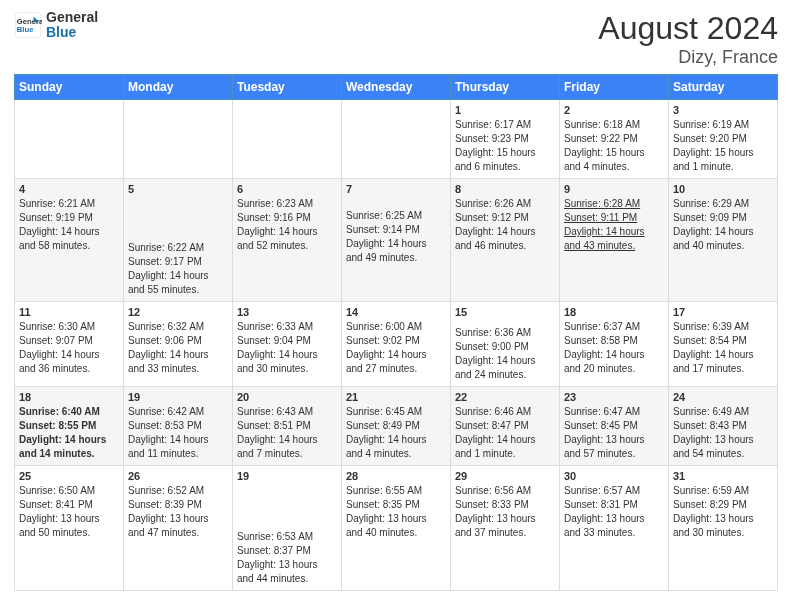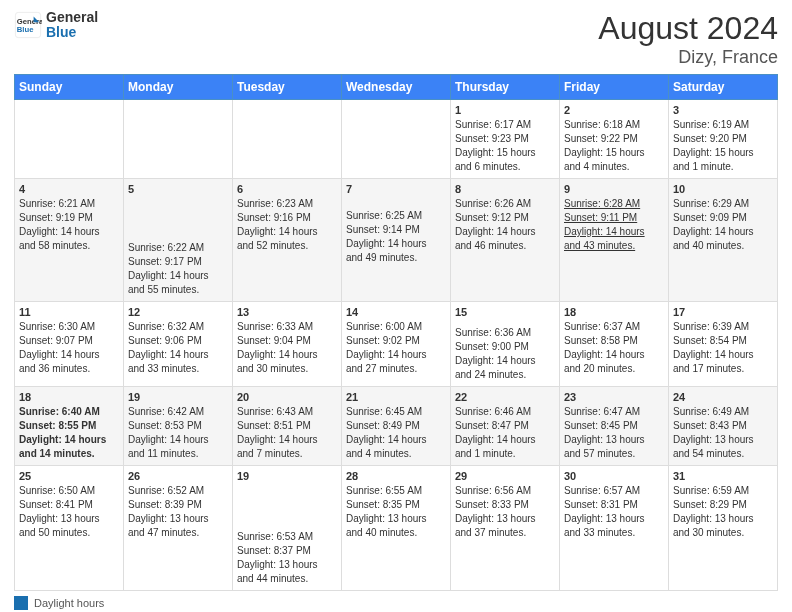--- a/index.html
+++ b/index.html
@@ -363,17 +363,13 @@
             <span class="day-num">31</span>
             <div class="day-info" style="white-space: pre-line;">Sunrise: 6:59 AM
 Sunset: 8:29 PM
 Daylight: 13 hours
 and 30 minutes.</div>
           </td>
         </tr>
       </tbody>
   </table>
 
-  <div class="legend">
-    <span class="legend-box"></span>
-    <span>Daylight hours</span>
-  </div>
 </div>
 
 </body></html>

